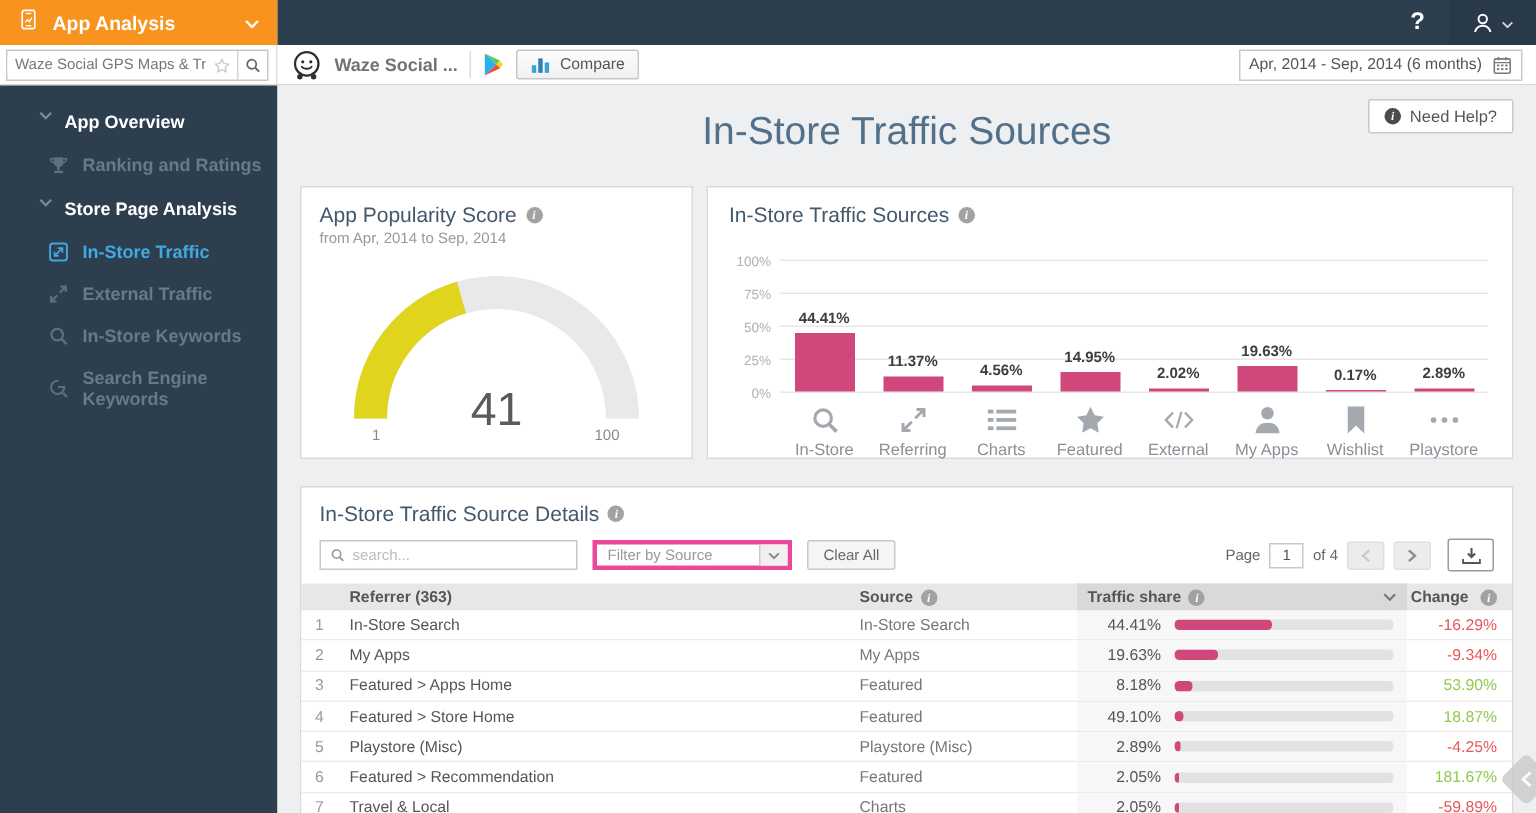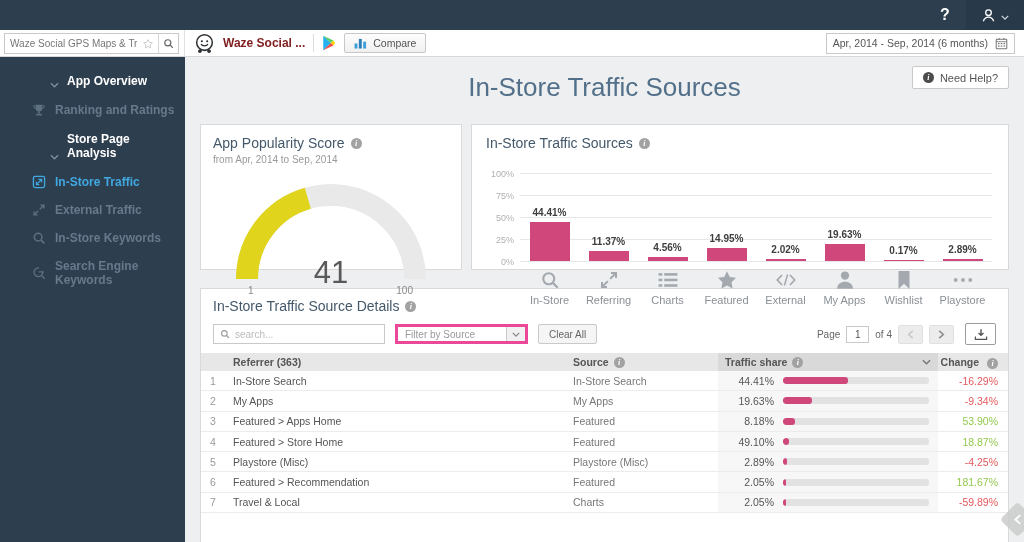--- a/index.html
+++ b/index.html
@@ -22,57 +22,57 @@
   .subbar { display:flex; height:27px; border-bottom:1px solid #d8d8d8; background:#fff; }
   .app-search { width:185px; padding:3px 5px 3px 4px; border-right:1px solid #e2e2e2; }
   .search-box { display:flex; align-items:center; height:21px; border:1px solid #c9c9c9; background:#fff; }
   .search-box input { flex:1; border:0; outline:0; font-size:10px; color:#777; padding:0 5px; min-width:0; font-family:"Liberation Sans",sans-serif; }
   .sb-star { width:16px; color:#c4c4c4; display:flex; align-items:center; }
   .sb-star svg { width:12px; height:12px; }
   .sb-mag { width:20px; height:100%; border-left:1px solid #d5d5d5; display:flex; align-items:center; justify-content:center; color:#666; cursor:pointer; }
   .sb-mag svg { width:11px; height:11px; }
   .context { flex:1; display:flex; align-items:center; padding:0 9px; gap:8px; }
   .waze-av svg { width:21px; height:21px; display:block; }
-  .app-name { font-size:12px; font-weight:bold; color:#7f1d1d; }
+  .app-name { font-size:12px; font-weight:bold; color:#737373; }
   .vdiv { width:1px; height:18px; background:#ddd; }
   .play-ic svg { width:14px; height:16px; display:block; }
   .compare-btn { height:20px; border:1px solid #c7c7c7; border-radius:2px; background:linear-gradient(#fdfdfd,#f0f0f0); display:flex; align-items:center; gap:6px; padding:0 9px; font-size:10.5px; color:#555; cursor:pointer; }
   .compare-btn svg { width:13px; height:11px; }
   .ctx-spacer { flex:1; }
   .date-box { height:21px; border:1px solid #c9c9c9; display:flex; align-items:center; gap:7px; padding:0 6px; font-size:10.5px; color:#555; cursor:pointer; }
   .date-box svg { width:13px; height:13px; }
   .region-box { height:21px; width:122px; border:1px solid #c9c9c9; display:flex; align-items:center; margin-right:2px; cursor:pointer; }
   .region-box .globe { display:flex; margin:0 5px; }
   .region-box .globe svg { width:13px; height:13px; }
   .region-label { flex:1; font-size:10.5px; color:#666; }
   .region-arrow { width:19px; height:100%; border-left:1px solid #c9c9c9; background:#f0f0f0; display:flex; align-items:center; justify-content:center; color:#888; }
   .region-arrow svg { width:8px; height:5px; }
 
   
   .body { display:flex; height:485px; }
   .sidebar { width:185px; background:#2d3e4f; padding-top:9px; flex:none; }
-  .nav-section { display:flex; align-items:flex-end; gap:8px; padding:8px 12px 8px 26px; color:#fff; font-size:12px; font-weight:bold; cursor:pointer;margin-left:24px; }
+  .nav-section { display:flex; align-items:flex-start; gap:8px; padding:8px 12px 8px 26px; color:#fff; font-size:12px; font-weight:bold; cursor:pointer; }
   .nav-section .caret { color:#7e8d9b; display:flex; }
   .nav-section .caret svg { width:9px; height:6px; }
   .nav-item { display:flex; align-items:center; gap:9px; padding:7px 10px 7px 32px; color:#67798b; font-size:12px; font-weight:bold; cursor:pointer; }
   .nav-item .icon { display:flex; color:#5d7080; }
   .nav-item .icon svg { width:14px; height:14px; }
   .nav-item.active { color:#41a8e0; }
   .nav-item.active .icon { color:#41a8e0; }
 
   .main { flex:1; background:#edeff0; padding:0 15px; overflow:hidden; position:relative; }
 
   .page-header { position:relative; height:58px; }
   .page-title { text-align:center; font-size:26px; font-weight:300; color:#53708a; padding-top:15px; }
   .need-help { position:absolute; right:0; top:9px; height:23px; background:#fff; border:1px solid #c9c9c9; border-radius:2px; display:flex; align-items:center; gap:6px; padding:0 10px; font-size:11px; color:#555; cursor:pointer; }
 
   .i-dot { display:inline-flex; width:11px; height:11px; border-radius:50%; background:#a2a2a2; color:#fff; font-size:8px; font-weight:bold; font-style:italic; align-items:center; justify-content:center; flex:none; font-family:"Liberation Serif",serif; }
   .i-dot.dark { background:#4c4c4c; }
 
-  .cards-row { display:flex; gap:9px; height:146px; margin-top:9px; }
+  .cards-row { display:flex; gap:9px; height:182px; margin-top:9px; }
   .card { background:#fff; border:1px solid #d9d9d9; }
   .card-title { font-size:14px; color:#44586b; display:flex; align-items:center; gap:6px; }
   .card-sub { font-size:10px; color:#999; margin-top:3px; }
 
   .card.popularity { width:262px; padding:10px 12px; position:relative; flex:none; }
   .gauge { position:relative; width:200px; margin:14px auto 0; }
   .gauge svg { display:block; }
   .g-num { position:absolute; left:0; right:0; bottom:-8px; text-align:center; font-size:31px; color:#5a5a5a; }
   .g-min { position:absolute; left:17px; bottom:-13px; font-size:10px; color:#888; }
   .g-max { position:absolute; right:18px; bottom:-13px; font-size:10px; color:#888; }
@@ -136,20 +136,32 @@
 
   .fab-diamond { position:absolute; left:1005px; top:507px; width:25px; height:25px; background:#ccc; border-radius:4px; transform:rotate(45deg); opacity:.85; display:flex; align-items:center; justify-content:center; cursor:pointer; }
   .fab-diamond svg { transform:rotate(-45deg); width:9px; height:11px; color:#fff; }
 </style>
 </head>
 <body>
 
 <div class="app">
 
   <div class="topbar">
+    <div class="brand">
+      <span class="icon"><svg viewBox="0 0 16 16" width="14" height="14">
+            <rect x="3.2" y="1" width="9.6" height="14" rx="1.6" fill="none" stroke="#fff" stroke-width="1.3"></rect>
+            <line x1="5.8" y1="3.4" x2="10.2" y2="3.4" stroke="#fff" stroke-width="1"></line>
+            <path d="M5.6 10.2 L7.2 8.2l1.4 1.4L10.6 6.6" stroke="#fff" stroke-width="1.1" fill="none"></path>
+            <line x1="5.8" y1="12.7" x2="10.2" y2="12.7" stroke="#fff" stroke-width="1"></line>
+          </svg></span>
+      <span class="brand-label">App Analysis</span>
+      <span class="caret"><svg viewBox="0 0 10 6" width="10" height="6">
+            <path d="M1 1l4 4 4-4" fill="none" stroke="currentColor" stroke-width="1.6"></path>
+          </svg></span>
+    </div>
     <div class="topbar-rest">
       <span class="help-q">?</span>
       <span class="user-btn">
         <span class="u-ic">
             <svg viewBox="0 0 16 16">
               <circle cx="8" cy="5" r="3" fill="none" stroke="#fff" stroke-width="1.4"></circle>
               <path d="M2.5 14.2c1-3.2 3-4.4 5.5-4.4s4.5 1.2 5.5 4.4" fill="none" stroke="#fff" stroke-width="1.4"></path>
             </svg>
           </span>
         <span class="caret"><svg viewBox="0 0 10 6" width="10" height="6">

